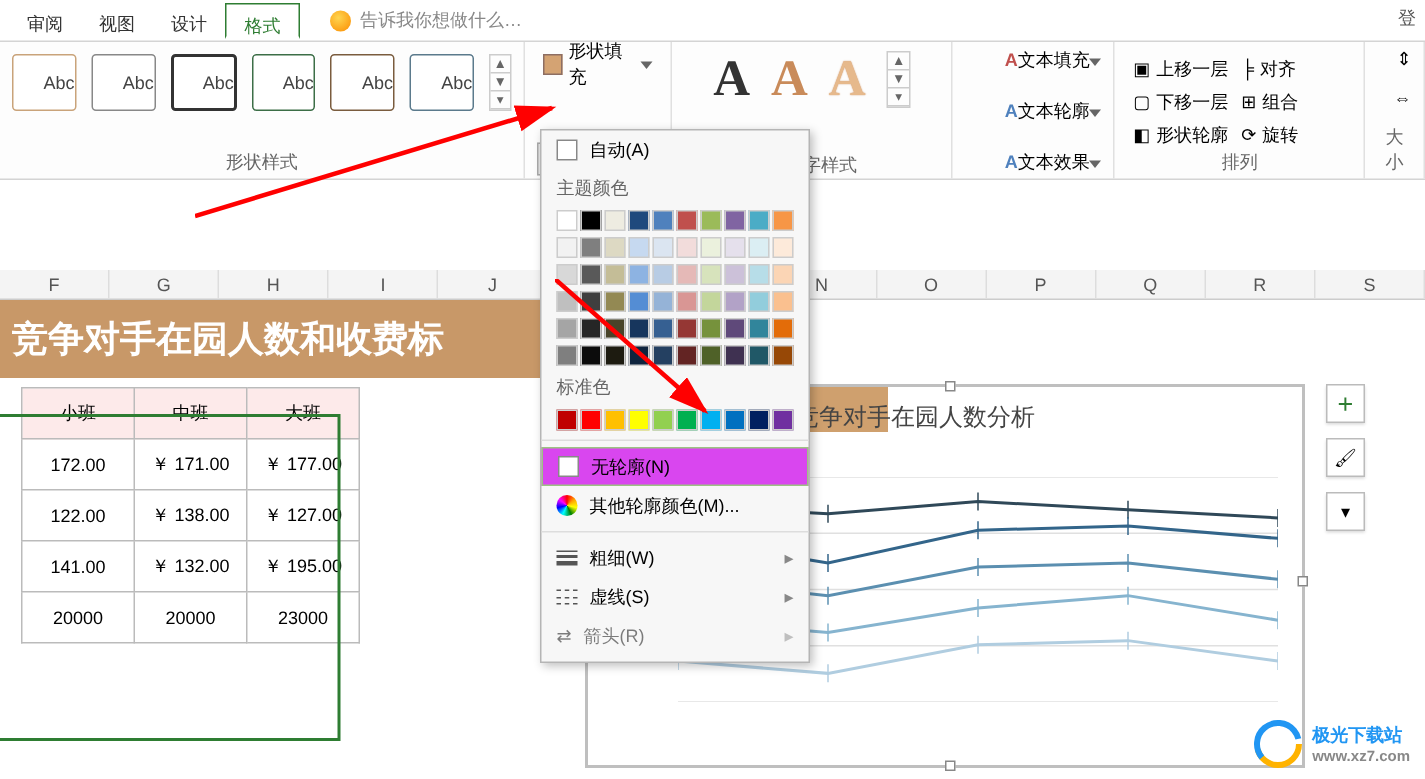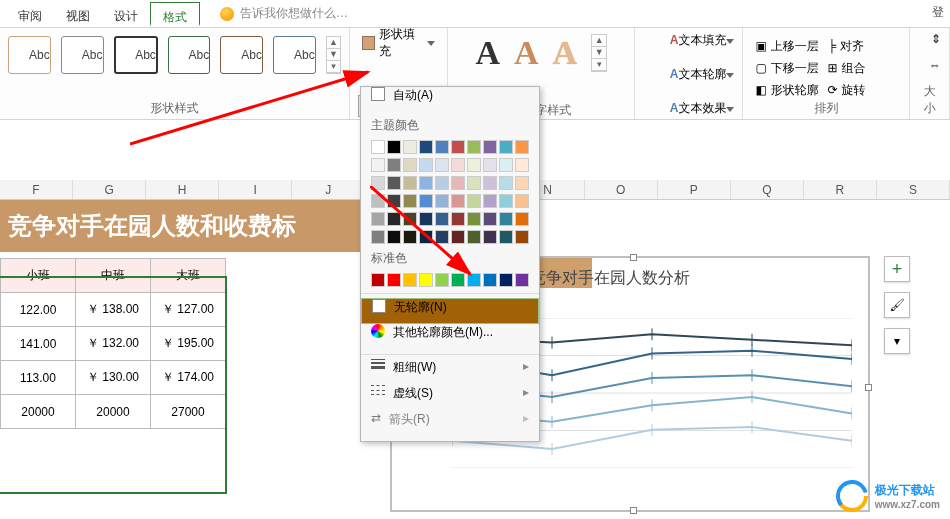--- a/index.html
+++ b/index.html
@@ -36,35 +36,35 @@
 .textfx{width:110px;display:flex;flex-direction:column;gap:2px;padding-top:4px;}
 .arrange{width:150px;display:flex;flex-wrap:wrap;gap:2px;padding-top:4px;}
 .arrange .aitem{display:flex;align-items:center;gap:4px;height:20px;cursor:pointer;padding:0 4px;width:70px;white-space:nowrap;}
 .size{width:40px;padding-top:4px;}
 .sqicon{width:14px;height:14px;background:#d4a373;display:inline-block;border:1px solid #8d6e63;}
 .pen{width:14px;height:14px;display:inline-block;background:linear-gradient(135deg,#5b9bd5 40%,#333 40%);}
 .columns{display:flex;height:20px;background:#f4f4f4;border-bottom:1px solid #ccc;margin-top:60px;}
 .colcell{width:75px;border-right:1px solid #ddd;text-align:center;line-height:20px;color:#555;font-size:12px;}
 .sheet{position:absolute;top:200px;left:0;}
 .titlebar{background:#c89868;color:#fff;font-size:24px;font-weight:bold;padding:10px 8px;width:360px;white-space:nowrap;overflow:hidden;}
-table.data{border-collapse:collapse;margin-top:6px;}
+table.data{border-collapse:collapse;margin-top:6px;margin-left:14px;}
 table.data td,table.data th{border:1px solid #bbb;width:75px;height:34px;text-align:center;vertical-align:middle;font-size:12px;}
 table.data th{background:#fdeaea;font-weight:normal;}
 .sel{outline:2px solid #2e7d32;position:absolute;top:278px;left:0;width:225px;height:214px;pointer-events:none;}
 .charttitle{position:absolute;top:268px;left:530px;font-size:16px;color:#444;}
 .chartbox{position:absolute;top:256px;left:390px;width:480px;height:256px;border:2px solid #bfbfbf;background:#fff;}
 .plot{position:absolute;top:60px;left:60px;width:400px;height:150px;}
 .yaxlab{position:absolute;left:35px;top:60px;writing-mode:vertical-rl;font-size:12px;color:#555;height:140px;text-align:center;}
 .sidebtns{position:absolute;top:256px;right:40px;display:flex;flex-direction:column;gap:10px;}
 .sidebtn{width:26px;height:26px;border:1px solid #bbb;background:#fff;display:flex;align-items:center;justify-content:center;cursor:pointer;box-shadow:0 1px 2px rgba(0,0,0,.15);}
 .logo{position:absolute;bottom:6px;right:10px;display:flex;align-items:center;gap:6px;color:#2196f3;font-size:20px;font-weight:bold;}
 .logosub{font-size:10px;color:#888;display:block;}
 .dropdown{position:absolute;top:86px;left:360px;width:180px;background:#f7f7f7;border:1px solid #b5b5b5;box-shadow:2px 2px 6px rgba(0,0,0,.25);padding-bottom:4px;z-index:50;}
-.dditem{display:flex;align-items:flex-start;gap:8px;height:26px;padding:0 10px;cursor:pointer;}
-.dditem.hl{background:#a16207;border:1px solid #9cc283;}
+.dditem{display:flex;align-items:center;gap:8px;height:26px;padding:0 10px;cursor:pointer;}
+.dditem.hl{background:#d946ef;border:1px solid #9cc283;}
 .ddheader{padding:4px 10px;color:#666;font-size:12px;}
 .swatchrow{display:flex;gap:2px;padding:2px 10px;}
 .sw{width:14px;height:14px;border:1px solid #ccc;cursor:pointer;}
 .ddsep{border-top:1px solid #ddd;margin:4px 0;}
 .subarrow{margin-left:auto;color:#888;}
 svg.arrow{position:absolute;z-index:60;pointer-events:none;}
 .sqauto{width:14px;height:14px;border:1px solid #888;background:#fff;display:inline-block;}
 .colorwheel{width:14px;height:14px;border-radius:50%;background:conic-gradient(red,orange,yellow,green,cyan,blue,magenta,red);display:inline-block;}
 .lineicon{width:14px;height:10px;display:inline-flex;flex-direction:column;justify-content:space-between;}
 .lineicon span{display:block;border-top:1px solid #555;}
@@ -190,38 +190,38 @@
   <table class="data">
     <thead>
         <tr id="thr">
           <th>小班</th>
           <th>中班</th>
           <th>大班</th>
         </tr>
       </thead>
     <tbody id="tbd">
         <tr>
+          <td>172.00</td>
+          <td>￥ 171.00</td>
+          <td>￥ 177.00</td>
+        </tr>
+        <tr>
           <td>122.00</td>
           <td>￥ 138.00</td>
           <td>￥ 127.00</td>
         </tr>
         <tr>
           <td>141.00</td>
           <td>￥ 132.00</td>
           <td>￥ 195.00</td>
         </tr>
         <tr>
-          <td>113.00</td>
-          <td>￥ 130.00</td>
-          <td>￥ 174.00</td>
-        </tr>
-        <tr>
           <td>20000</td>
           <td>20000</td>
-          <td>27000</td>
+          <td>23000</td>
         </tr>
       </tbody>
   </table>
 </div>
 <div class="sel"></div>
 
 <div class="chartbox">
   <div class="charttabshade"></div>
   <div class="yaxlab">座标轴</div>
   <div class="plot">

